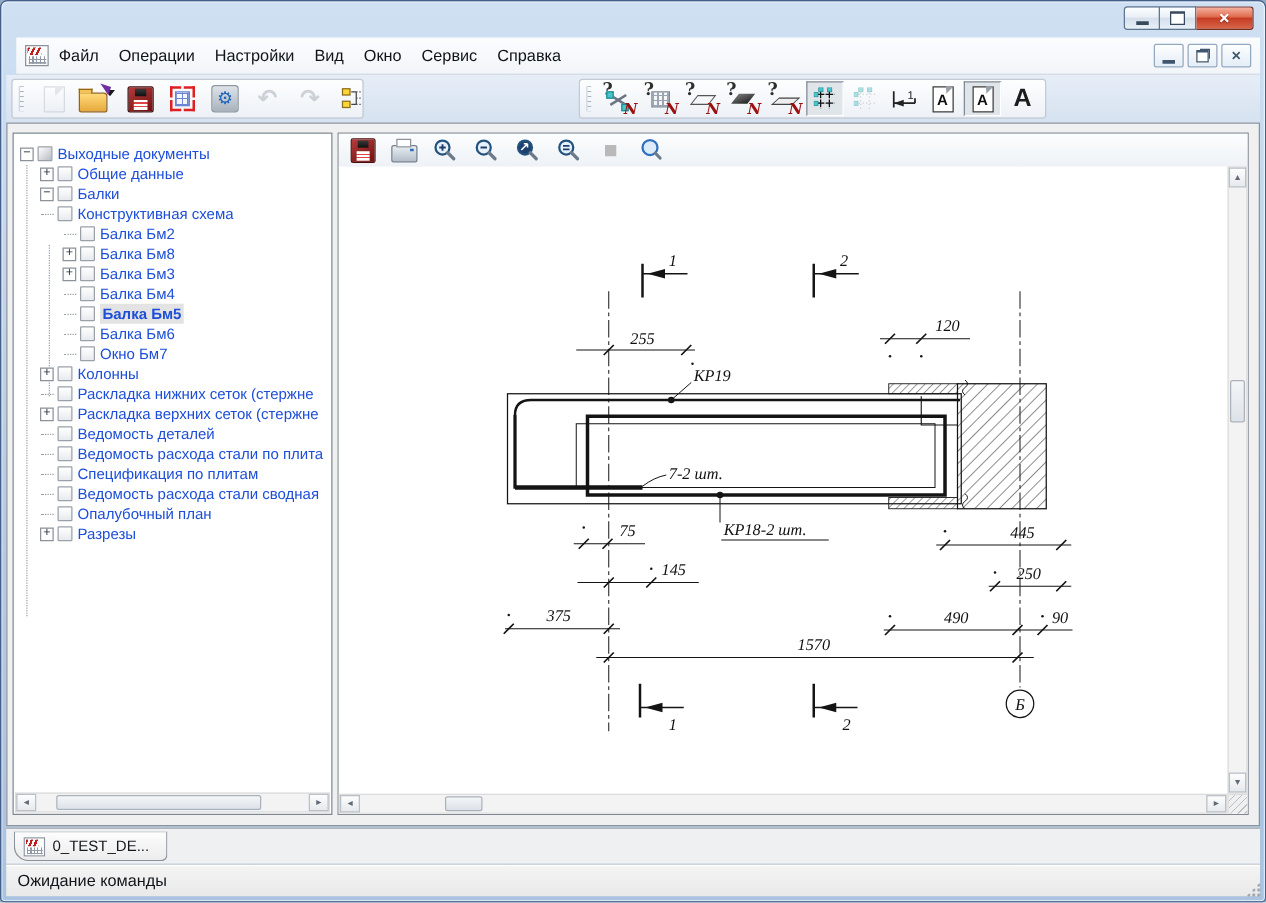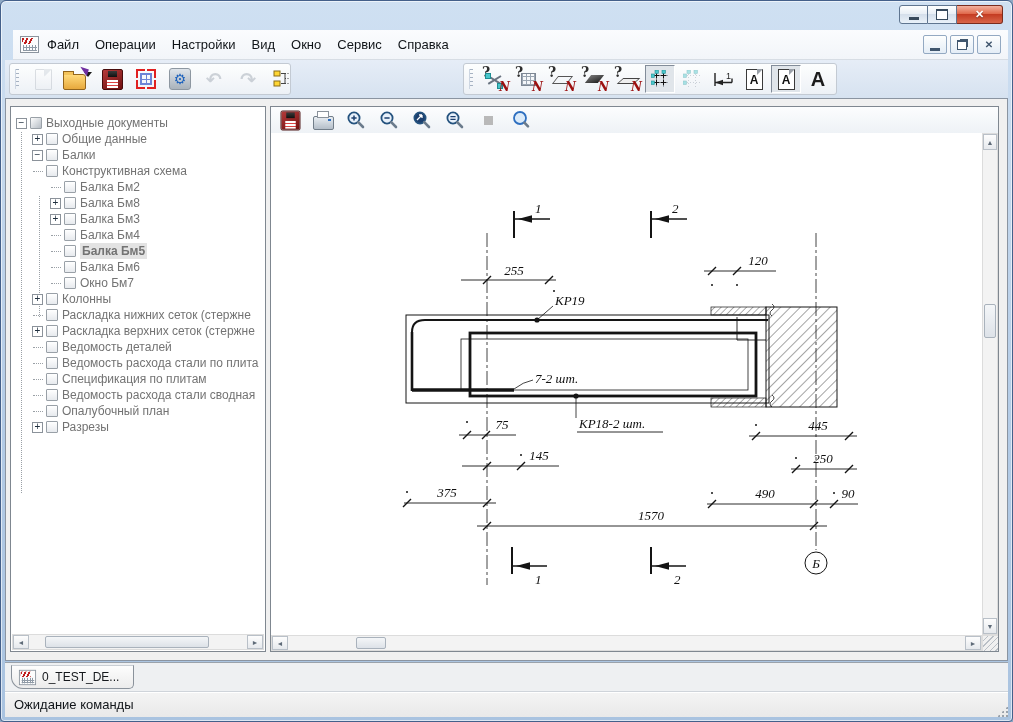--- a/index.html
+++ b/index.html
@@ -95,21 +95,21 @@
   
   .workspace{position:absolute;top:97px;left:4px;right:4px;bottom:60px;background:#f0f0f0;
       border:1px solid #8a94a1;box-sizing:border-box}
   
   .treepanel{position:absolute;left:4px;top:7px;width:256px;bottom:8px;background:#fff;
       border:1px solid #7f8790;box-sizing:border-box;overflow:hidden}
   .treeinner{position:absolute;inset:1px 1px 17px 1px;overflow:hidden;padding-top:7px;box-sizing:border-box}
   .guide{position:absolute;width:0;border-left:1px dotted #9aa0a6}
   .guide1{left:9px;top:24px;height:361px}
   .guide2{left:27px;top:88px;height:121px}
-  .trow{height:16px;display:flex;align-items:center;font-size:12px;color:#737373;white-space:nowrap;position:relative}
+  .trow{height:16px;display:flex;align-items:center;font-size:12px;color:#1d4ed8;white-space:nowrap;position:relative}
   .lv0{padding-left:4px}.lv1{padding-left:20px}.lv2{padding-left:38px}
   .exp{width:11px;height:11px;box-sizing:border-box;border:1px solid #8b929a;background:#fff;
       display:flex;align-items:center;justify-content:center;flex:0 0 auto;margin-right:3px;
       font:10px/8px "Liberation Sans",sans-serif;color:#20303f}
   .exp.em::before{content:"−"}
   .exp.ep::before{content:"+"}
   .exp.en{border:none;background:none}
   .exp.en::before{content:"";width:10px;border-top:1px dotted #9aa0a6;margin-top:1px}
   .cbx{width:12px;height:12px;box-sizing:border-box;border:1px solid #99a0a7;border-radius:1px;
       background:linear-gradient(#ffffff,#e7eaee);flex:0 0 auto;margin-right:4px}

